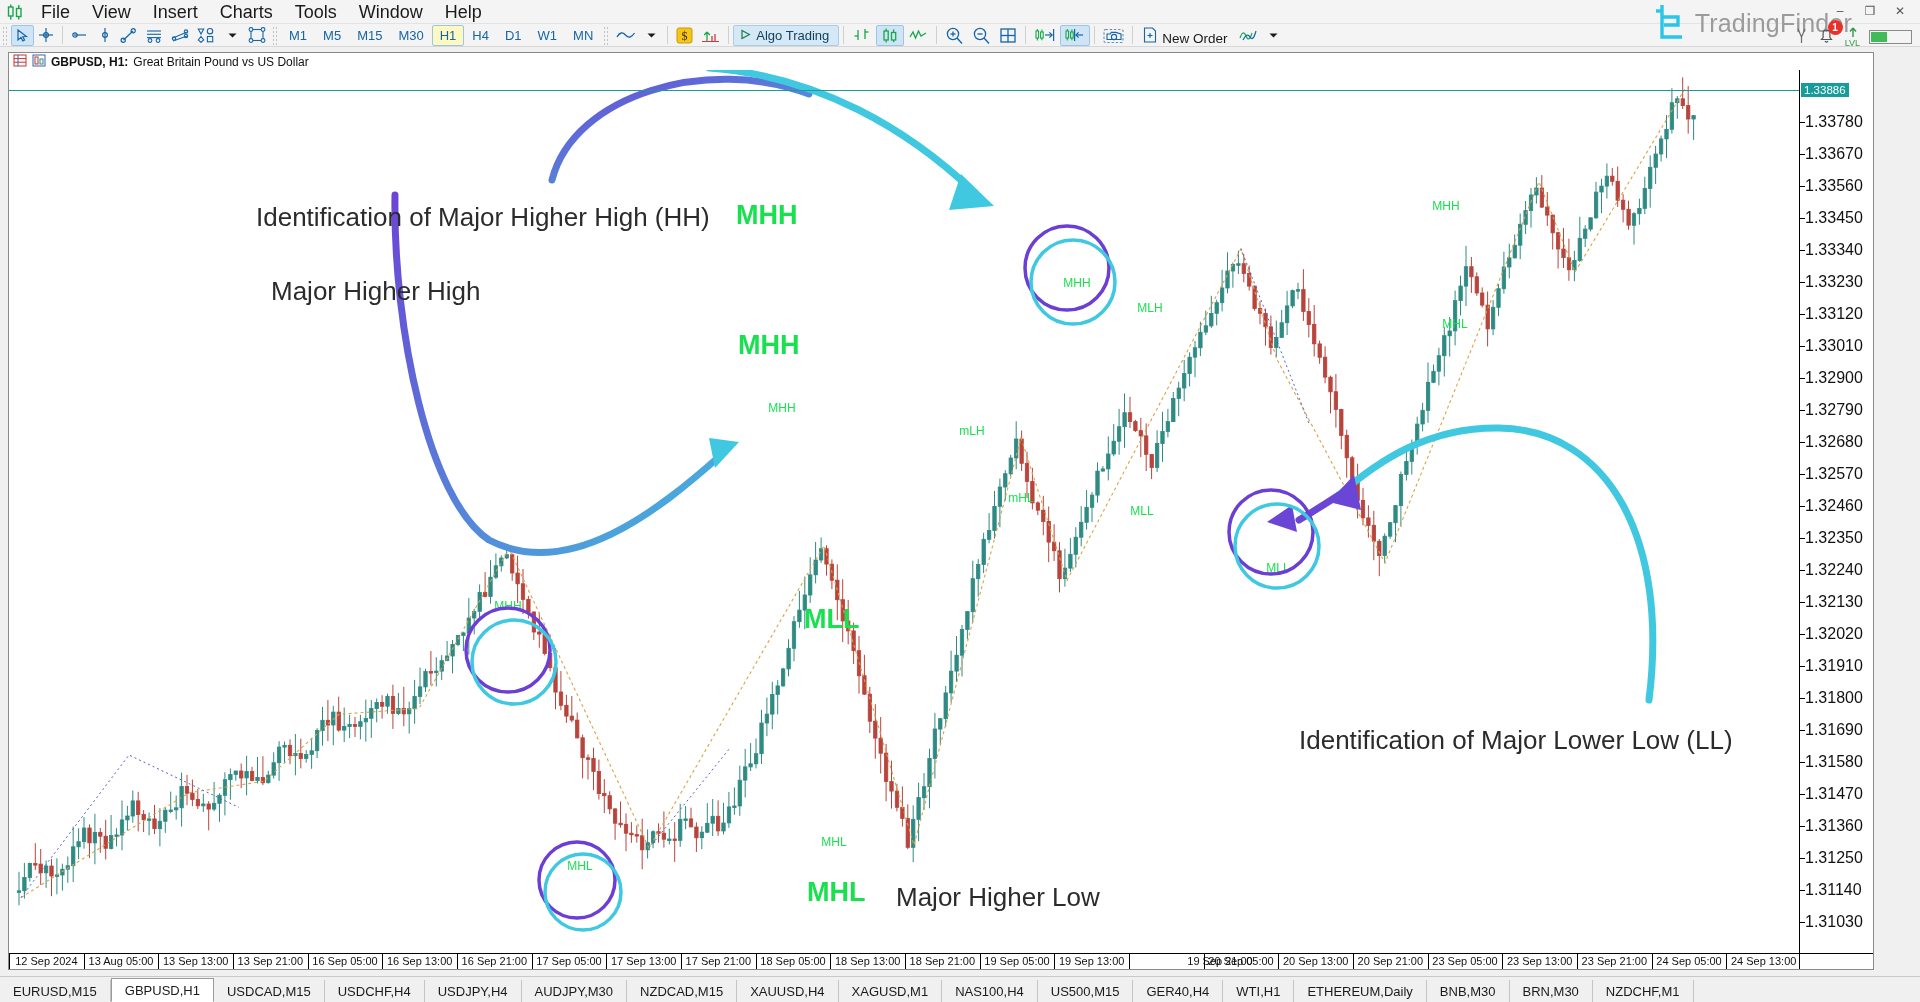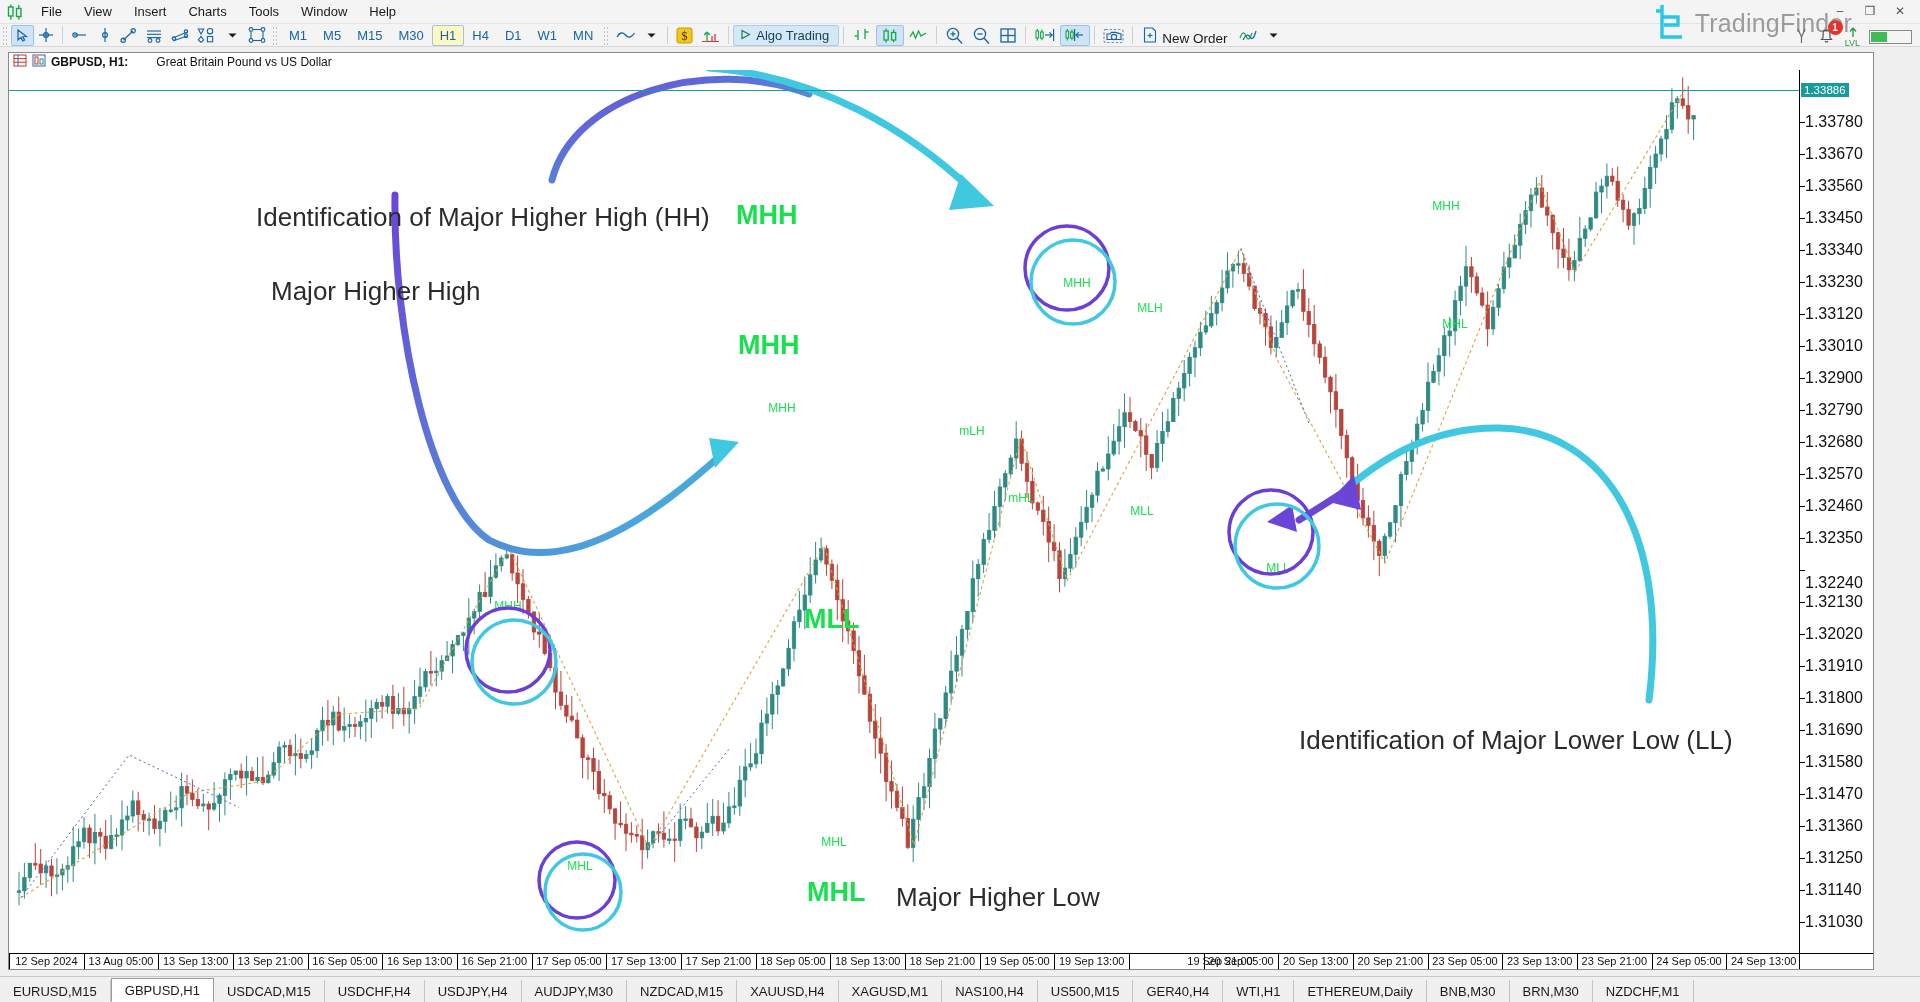--- a/index.html
+++ b/index.html
@@ -14,21 +14,21 @@
   #app { position:relative; width:1920px; height:1002px; background:#f0f0f0; }
 
   
   .menubar {
     position:absolute; top:0; left:0; width:1920px; height:24px;
     background:#f4f4f4; display:flex; align-items:center;
     border-bottom:1px solid #e3e3e3;
   }
   .mt-logo { width:30px; height:22px; display:flex; align-items:center; justify-content:center; }
   .menubar .mitem {
-    padding:2px 11px; font-size:13px; color:#1a1a1a; line-height:20px; cursor:default;
+    padding:2px 11px; font-size:18px; color:#1a1a1a; line-height:20px; cursor:default;
   }
 
   
   .winbtns { position:absolute; right:6px; top:2px; display:flex; gap:2px; z-index:40;}
   .winbtn { width:28px; height:18px; display:flex; align-items:center; justify-content:center;
             font-size:12px; color:#555; }
 
   
   .toolbar {
     position:absolute; top:24px; left:0; width:1920px; height:23px;
@@ -63,21 +63,21 @@
   .battery i { display:block; width:42%; height:100%; background:#3fbb57; }
 
   
   .chartwin {
     position:absolute; left:8px; top:52px; width:1866px; height:918px;
     background:#ffffff; border:1px solid #8a8a8a; overflow:hidden;
   }
   .chart-title { position:absolute; left:0; top:0; height:17px; width:100%;
      display:flex; align-items:center; gap:5px; padding-left:4px; font-size:12px; color:#111; }
   .chart-title b { font-weight:bold; }
-  .chart-title .sub { font-weight:normal;margin-left:23px; }
+  .chart-title .sub { font-weight:normal; }
 
   .plot { position:absolute; left:0; top:17px; right:0; bottom:0; }
 
   
   .priceaxis { position:absolute; right:0; top:0; width:74px; height:100%; border-left:1px solid #000; }
   .priceaxis .pl { position:absolute; left:5px; font-size:16px; color:#111; transform:translateY(-50%);
                    white-space:nowrap; font-family:"Liberation Sans", sans-serif; }
   .priceaxis .tick { position:absolute; left:0; width:5px; height:1px; background:#000; }
   .price-now { position:absolute; left:1px; background:#179b9b; color:#fff; font-size:11.5px;
       padding:1px 3px; transform:translateY(-50%); white-space:nowrap;}
@@ -1144,21 +1144,21 @@
           <div class="pl" style="top: 340px;">1.32790</div>
           <div class="tick" style="top: 340px;"></div>
           <div class="pl" style="top: 372px;">1.32680</div>
           <div class="tick" style="top: 372px;"></div>
           <div class="pl" style="top: 404px;">1.32570</div>
           <div class="tick" style="top: 404px;"></div>
           <div class="pl" style="top: 436px;">1.32460</div>
           <div class="tick" style="top: 436px;"></div>
           <div class="pl" style="top: 468px;">1.32350</div>
           <div class="tick" style="top: 468px;"></div>
-          <div class="pl" style="top: 500px; margin-top: 13px;">1.32240</div>
+          <div class="pl" style="top: 500px;">1.32240</div>
           <div class="tick" style="top: 500px;"></div>
           <div class="pl" style="top: 532px;">1.32130</div>
           <div class="tick" style="top: 532px;"></div>
           <div class="pl" style="top: 564px;">1.32020</div>
           <div class="tick" style="top: 564px;"></div>
           <div class="pl" style="top: 596px;">1.31910</div>
           <div class="tick" style="top: 596px;"></div>
           <div class="pl" style="top: 628px;">1.31800</div>
           <div class="tick" style="top: 628px;"></div>
           <div class="pl" style="top: 660px;">1.31690</div>

